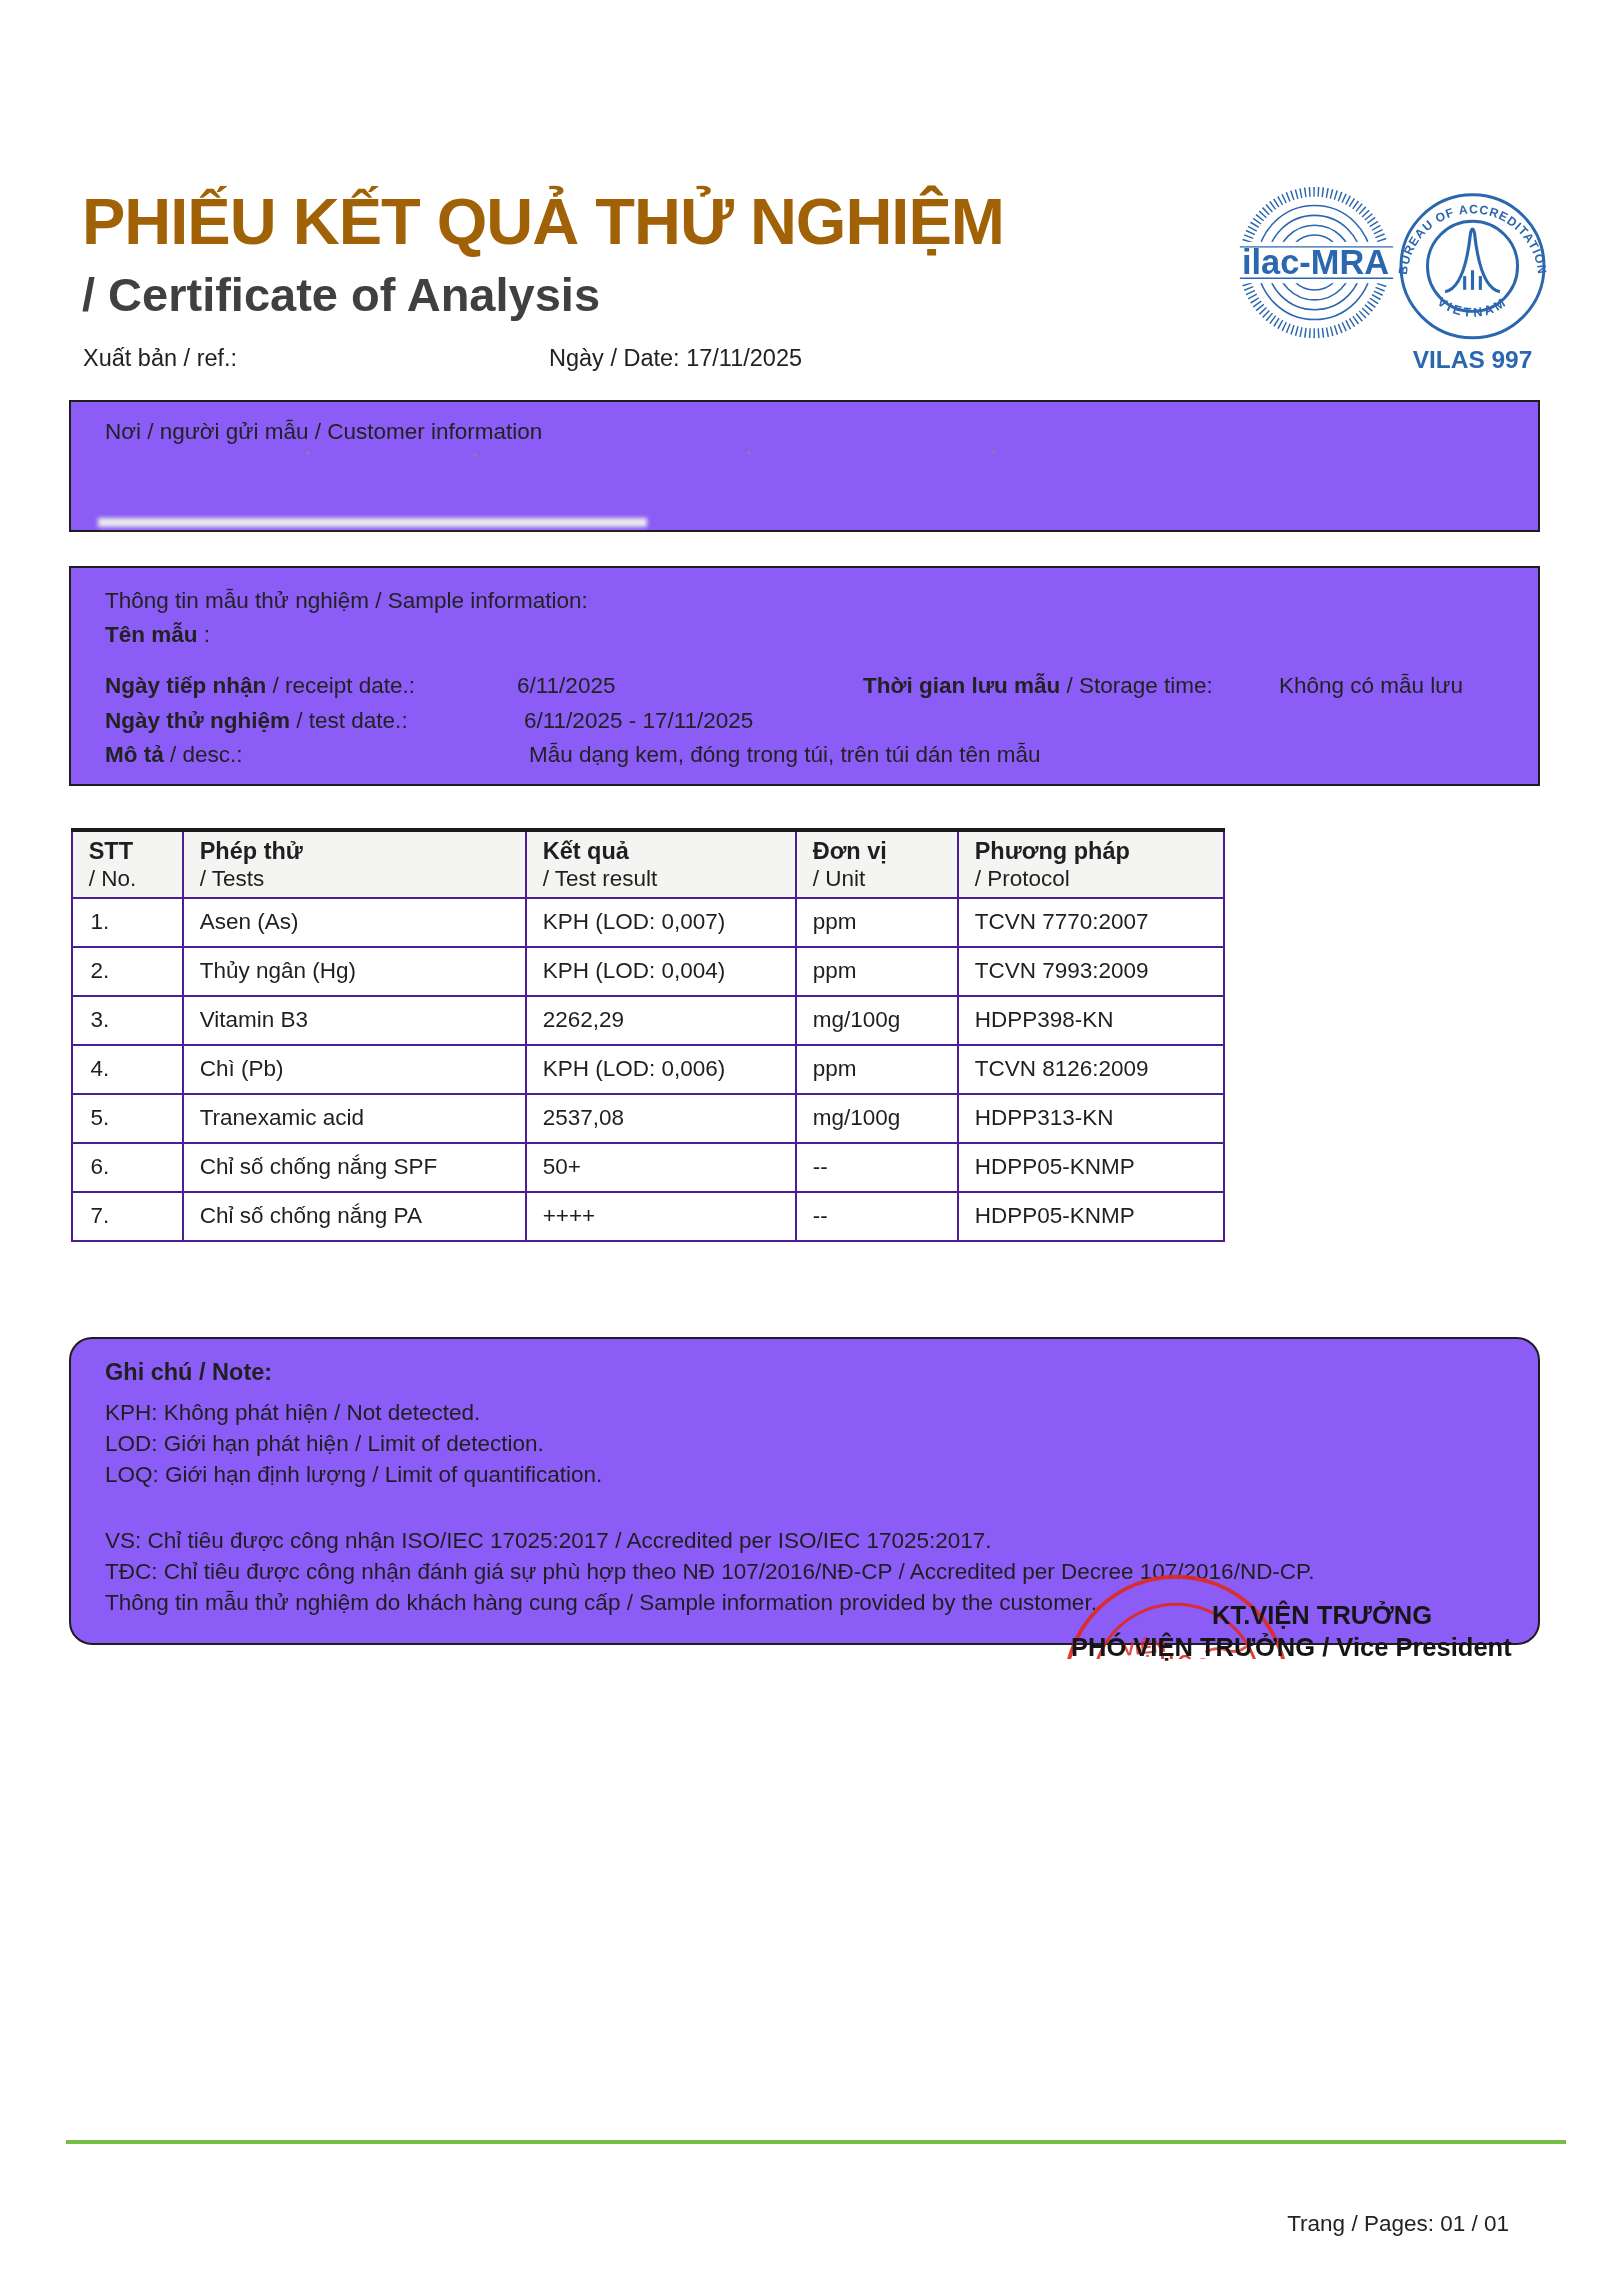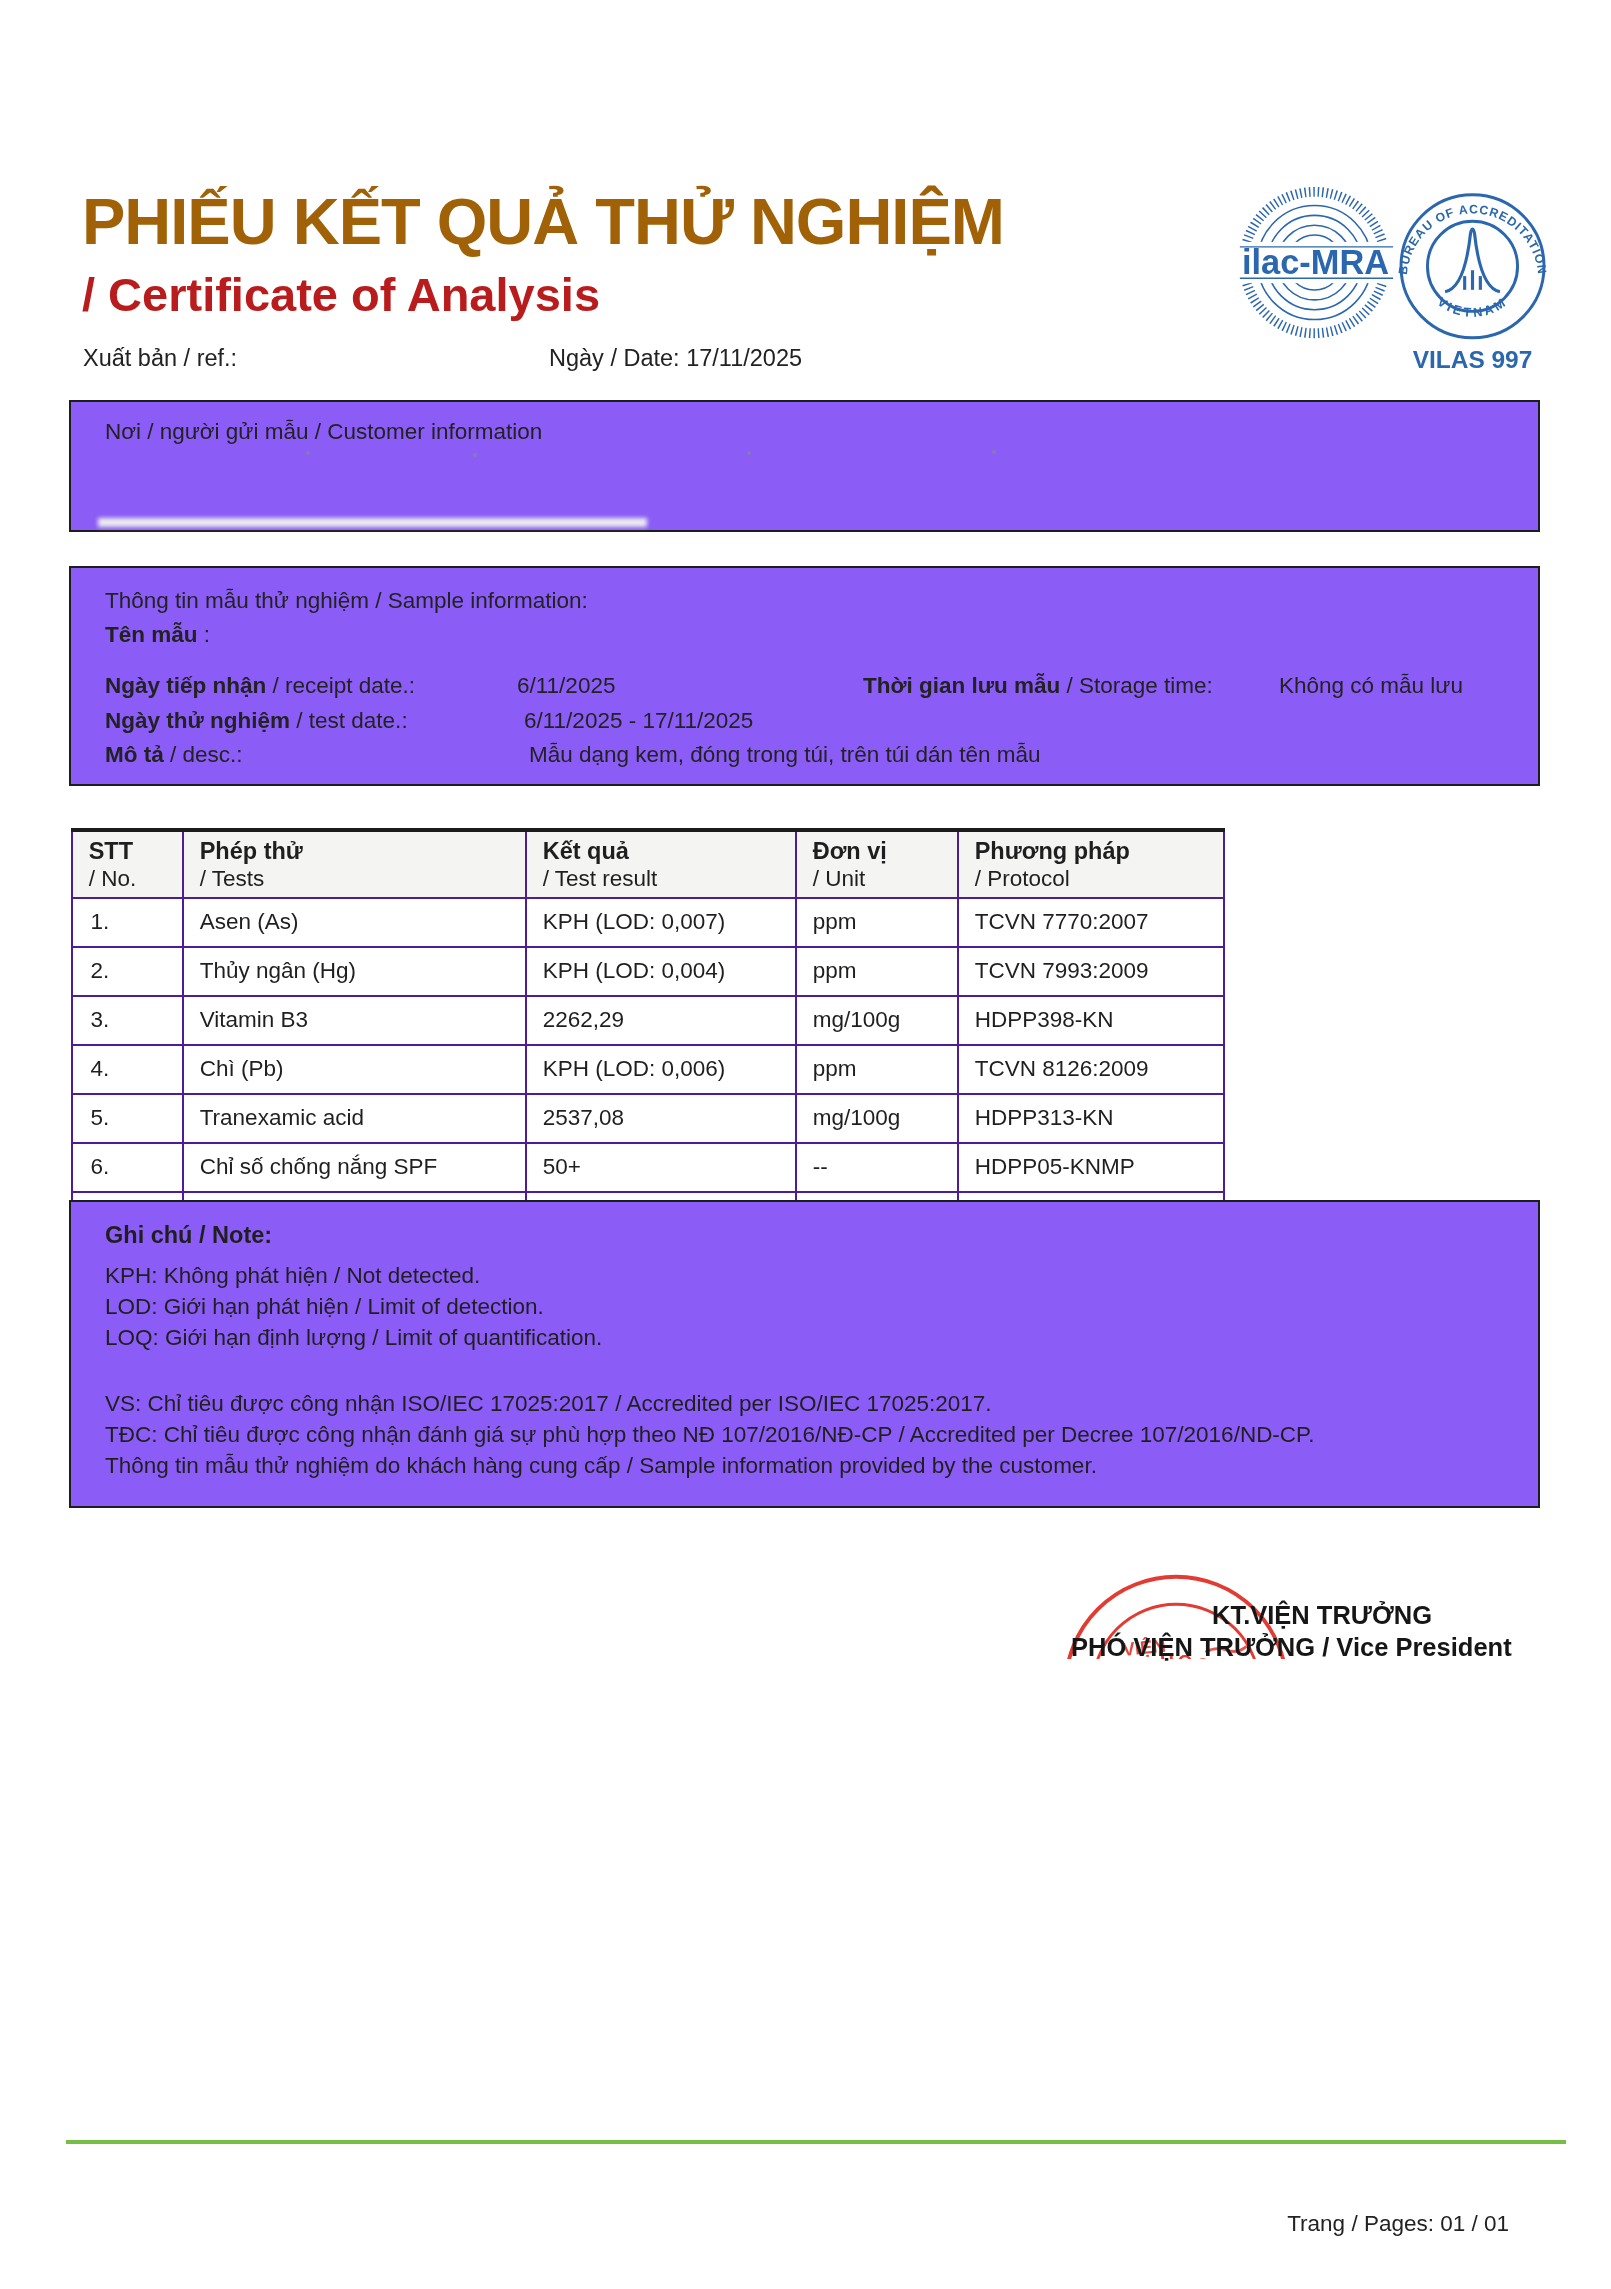--- a/index.html
+++ b/index.html
@@ -1,20 +1,20 @@
 <!DOCTYPE html>
 <html><head>
 <meta charset="utf-8">
 <style>
   html,body{margin:0;padding:0;background:#ffffff;}
   .page{position:relative;width:1611px;height:2290px;background:#ffffff;overflow:hidden;
         font-family:"Liberation Sans",sans-serif;color:#1f1f1f;}
   .abs{position:absolute;}
   .title-vi{left:82px;top:184px;font-size:65px;font-weight:bold;letter-spacing:-1px;color:#a16207;}
-  .title-en{left:82px;top:267px;font-size:47px;font-weight:bold;color:#b91c1c;}
+  .title-en{left:82px;top:267px;font-size:47px;font-weight:bold;color:#404040;}
   .refline{font-size:23.5px;color:#222;}
   .box{border:2.9px solid #1d1d1d;background:#8b5cf6;}
   .lbl{font-size:22.5px;color:#222;}
   .b{font-weight:bold;}
   table.results{border-collapse:collapse;table-layout:fixed;width:1151px;
                 border:2.9px solid #1b1b1b;border-top-width:4.9px;}
   table.results th, table.results td{border:2px solid #4c1d95;overflow:hidden;}
   table.results th{background:#f4f4f2;text-align:left;vertical-align:top;padding:5.9px 3.9px 3.9px 15.7px;}
   table.results th .h1{font-size:23.5px;font-weight:bold;line-height:27.4px;}
   table.results th .h2{font-size:22.5px;font-weight:normal;line-height:27.4px;}
@@ -190,21 +190,21 @@
       <tr>
         <td class="c0">7.</td>
         <td>Chỉ số chống nắng PA</td>
         <td>++++</td>
         <td>--</td>
         <td>HDPP05-KNMP</td>
       </tr>
     </tbody>
   </table>
 
-  <div class="abs box notes" style="left:69px;top:1200px;width:1467px;height:304px;">
+  <div class="abs box notes" style="left:69px;top:1337px;width:1467px;height:304px;border-radius:23px;">
     <div class="abs" style="left:34px;top:17.6px;right:19.6px;">
       <p class="nt">Ghi chú / Note:</p>
       <p>KPH: Không phát hiện / Not detected.</p>
       <p>LOD: Giới hạn phát hiện / Limit of detection.</p>
       <p>LOQ: Giới hạn định lượng / Limit of quantification.</p>
     </div>
     <div class="abs" style="left:34px;top:186px;right:19.6px;">
       <p>VS: Chỉ tiêu được công nhận ISO/IEC 17025:2017 / Accredited per ISO/IEC 17025:2017.</p>
       <p>TĐC: Chỉ tiêu được công nhận đánh giá sự phù hợp theo NĐ 107/2016/NĐ-CP / Accredited per Decree 107/2016/ND-CP.</p>
       <p>Thông tin mẫu thử nghiệm do khách hàng cung cấp / Sample information provided by the customer.</p>

